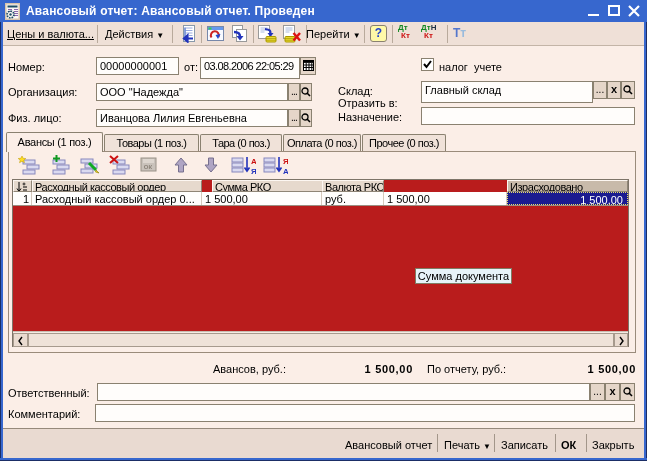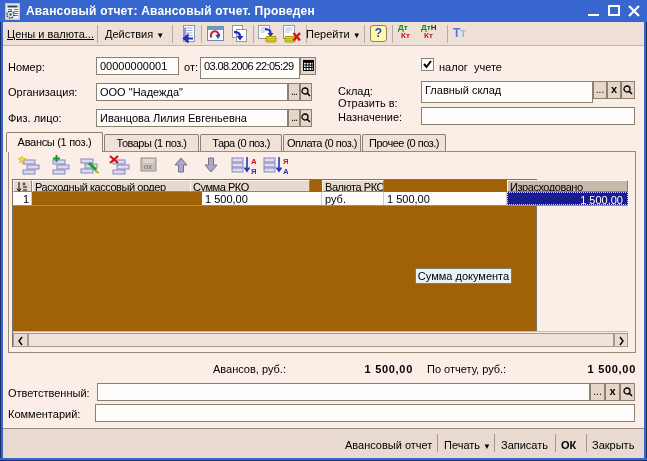--- a/index.html
+++ b/index.html
@@ -203,35 +203,36 @@
   <g stroke="#8787BD" fill="#DADAF0">
       <rect x="2" y="3" width="11" height="4"></rect>
       <rect x="2" y="13" width="11" height="4"></rect>
       <rect x="2" y="8" width="11" height="4"></rect>
     </g>
   <path d="M17 2 V15 M14.5 12.5 L17 16 L19.5 12.5" stroke="#2233BB" stroke-width="1.6" fill="none"></path>
   <text x="21" y="9" font-size="8" font-weight="bold" fill="#CC1111" font-family="Liberation Sans">Я</text>
   <text x="21" y="19" font-size="8" font-weight="bold" fill="#2233BB" font-family="Liberation Sans">А</text>
 </svg>
 
-<div class="abs" style="left:12px;top:179px;width:525px;height:168px;border:1px solid #7D7468;background:#a16207;">
+<div class="abs" style="left:12px;top:179px;width:617px;height:168px;border:1px solid #7D7468;background:#b91c1c;">
 
   <div class="hdrcell" style="left:0;width:19px;">
     <svg width="12" height="11" viewBox="0 0 12 11">
         <path d="M3 0 V9 M1 6.5 L3 9.5 L5 6.5" stroke="#000" fill="none"></path>
         <circle cx="8" cy="2" r="1" fill="none" stroke="#000" stroke-width="0.8"></circle>
         <path d="M7 5 h4 M7 8 h4" stroke="#000"></path>
       </svg>
   </div>
   <div class="hdrcell" style="left:19px;width:170px;">Расходный кассовый ордер</div>
-  <div class="hdrcell" style="left:177px;width:120px;">Сумма РКО</div>
+  <div class="hdrcell" style="left:199px;width:120px;">Сумма РКО</div>
   <div class="hdrcell" style="left:309px;width:62px;">Валюта РКО</div>
   <div class="hdrcell" style="left:494px;width:121px;background:#C8BAAA;">Израсходовано</div>
 
   <div class="cell" style="left:0;width:19px;text-align:right;padding-right:2px;padding-left:0;">1</div>
+  <div class="cell" style="left:19px;width:170px;">Расходный кассовый ордер 0...</div>
   <div class="cell" style="left:189px;width:120px;">1 500,00</div>
   <div class="cell" style="left:309px;width:62px;">руб.</div>
   <div class="cell" style="left:371px;width:123px;">1 500,00</div>
   <div class="cell" style="left:494px;width:121px;background:#1B1B90;color:#fff;text-align:right;padding-right:4px;border:1px dotted #E8DE6A;">1 500,00</div>
   <div class="abs" style="left:0;top:25px;width:615px;height:1px;background:#9a8f82;"></div>
 
   <div class="abs" style="left:0;top:151px;width:615px;height:15px;background:#F5EBE4;border-top:1px solid #C8BCB0;">
     <div class="abs" style="left:0;top:1px;width:15px;height:14px;background:#EADBD0;border:1px solid #A79A8D;text-align:center;"><svg width="7" height="12" viewBox="0 0 7 12" style="margin-top:1px;">
           <path d="M5 2 L2 6 L5 10" stroke="#000" stroke-width="1.4" fill="none"></path>
         </svg></div>

